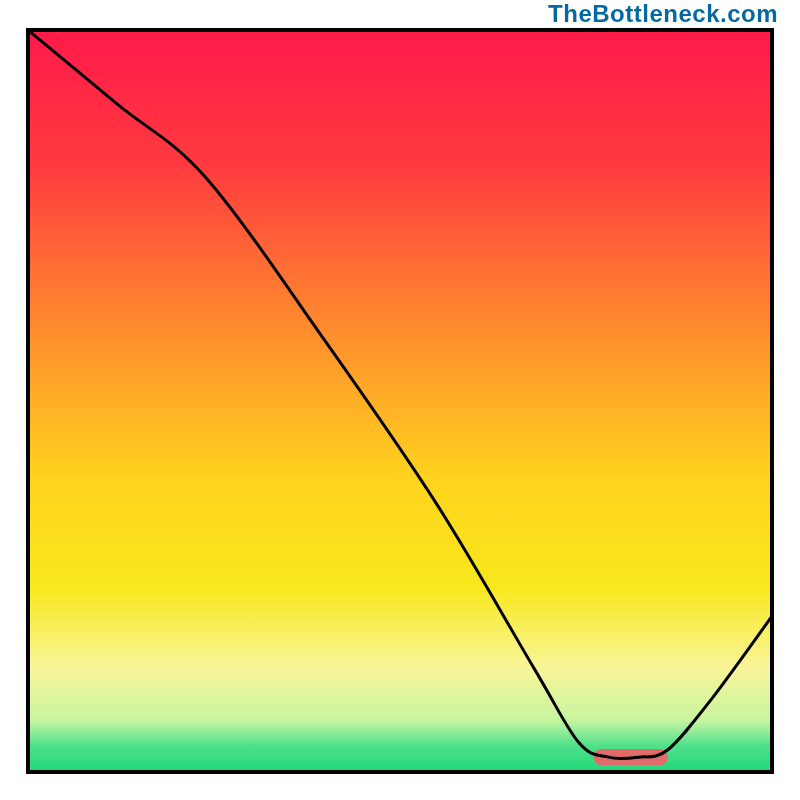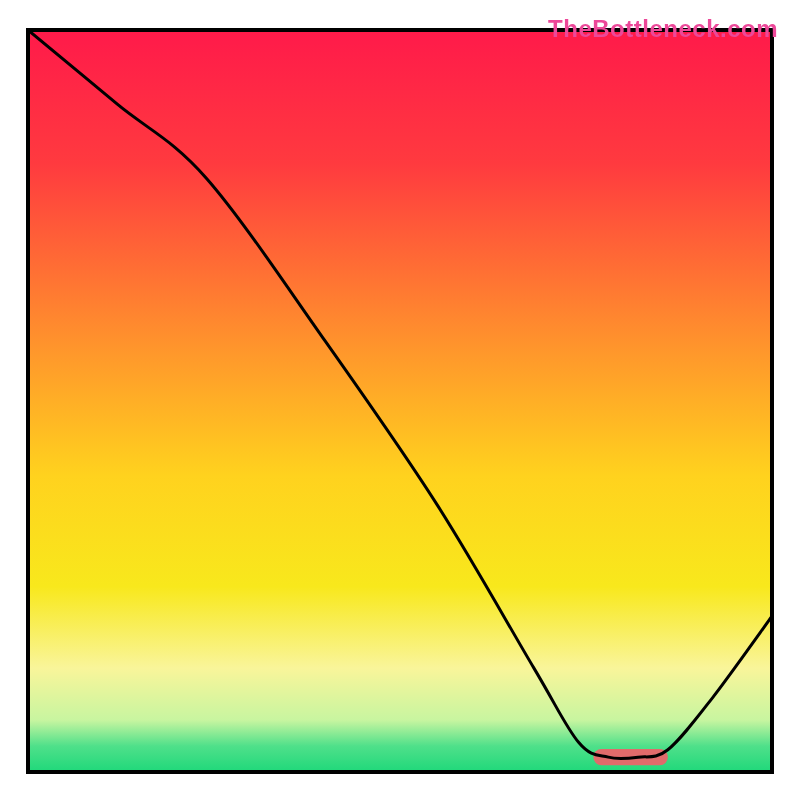--- a/index.html
+++ b/index.html
@@ -11,25 +11,25 @@
     font-family: Arial, Helvetica, sans-serif;
     overflow: hidden;
   }
   .frame {
     position: relative;
     width: 800px;
     height: 800px;
   }
   .watermark {
     position: absolute;
-    top: 15px;
+    top: 0;
     right: 22px;
     font-size: 24px;
     font-weight: bold;
-    color: #ec4899;
+    color: #0369a1;
     letter-spacing: 0.5px;
     user-select: none;
     margin-left: 8px;
   }
   svg {
     display: block;
   }
 </style>
 </head>
 <body>

